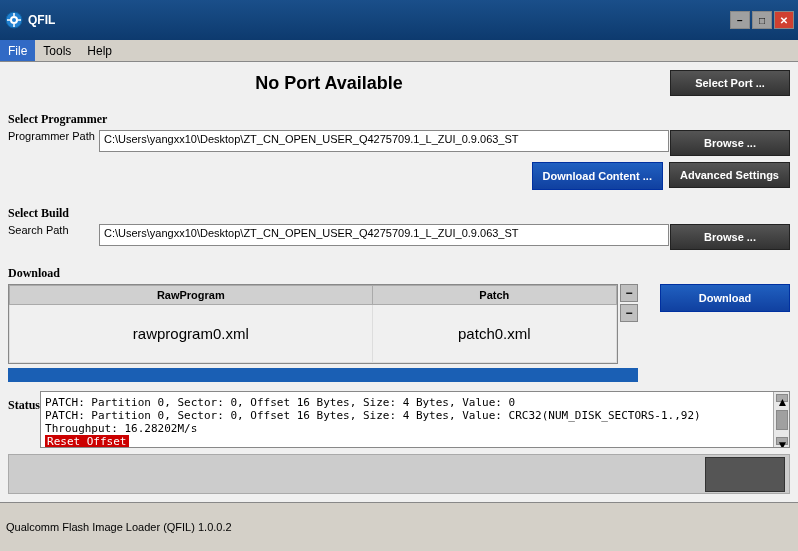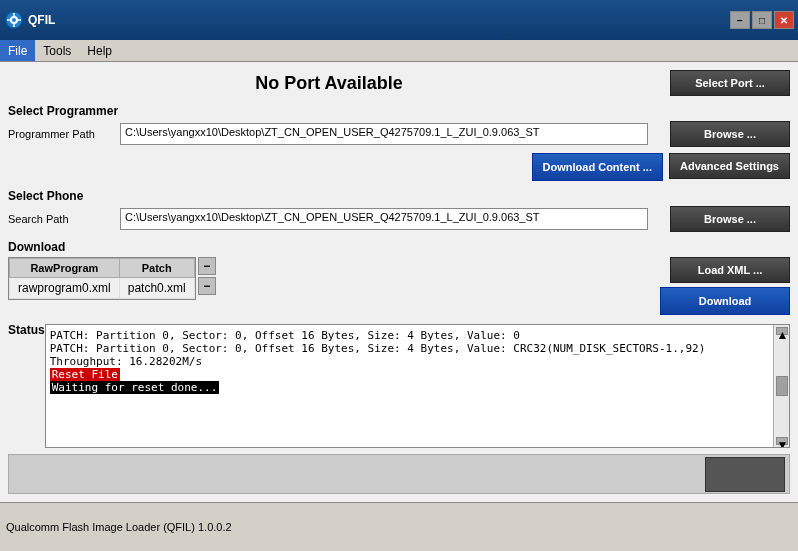--- a/index.html
+++ b/index.html
@@ -132,28 +132,28 @@
       text-align: center;
       font-weight: bold;
       white-space: nowrap;
       margin-left: 16px;
     }
 
     
     .section-header {
       font-weight: bold;
       font-size: 12px;
-      margin-top: 2px;
+      margin-top: 10px;
+      font-family: Liberation Serif, serif;
     }
 
     
     .form-row {
       display: flex;
-      align-items: center;
-      gap: 22px;
+      gap: 1px;
     }
     .form-label {
       font-size: 11px;
       width: 90px;
       flex-shrink: 0;
     }
     .form-input {
       flex: 1;
       height: 22px;
       border: 1px solid #888;
@@ -183,23 +183,23 @@
     .download-table th {
       background: #d0d0d0;
       border: 1px solid #aaa;
       padding: 3px 8px;
       text-align: center;
       font-size: 11px;
       font-weight: bold;
     }
     .download-table td {
       border: 1px solid #ddd;
-      padding: 3px 8px;
-      text-align: center;
-      font-size: 12px;
+      padding: 20px 8px;
+      text-align: center;
+      font-size: 15px;
     }
     .download-table tr:nth-child(even) td { background: #f5f5f5; }
 
     
     .progress-bar-area {
       height: 14px;
       background: #1a5fb4;
       margin-top: 2px;
     }
 
@@ -276,33 +276,33 @@
       <button class="btn-dark">Browse ...</button>
     </div>
   </div>
 
   <div style="display:flex; justify-content:flex-end; gap:6px;">
     <button class="btn-blue">Download Content ...</button>
     <button class="btn-dark">Advanced Settings</button>
   </div>
 
   <div>
-    <div class="section-header">Select Phone</div>
+    <div class="section-header">Select Build</div>
     <div class="form-row" style="margin-top:3px;">
       <span class="form-label">Search Path</span>
       <div class="form-input">C:\Users\yangxx10\Desktop\ZT_CN_OPEN_USER_Q4275709.1_L_ZUI_0.9.063_ST</div>
       <button class="btn-dark">Browse ...</button>
     </div>
   </div>
 
   <div>
     <div class="section-header">Download</div>
     <div class="download-section" style="margin-top:3px;">
 
-      <div style="flex:1; display:flex; gap:2px;">
+      <div style="flex:1; display:flex; flex-direction:column; gap:2px;">
         <div style="display:flex; gap:2px; align-items:flex-start;">
           <div style="flex:1; border:1px solid #888;">
             <table class="download-table">
               <thead>
                 <tr>
                   <th>RawProgram</th>
                   <th>Patch</th>
                 </tr>
               </thead>
               <tbody>
@@ -316,34 +316,33 @@
           <div style="display:flex; flex-direction:column; gap:2px;">
             <div class="minus-btn">−</div>
             <div class="minus-btn">−</div>
           </div>
         </div>
 
         <div class="progress-bar-area"></div>
       </div>
 
       <div class="download-right">
-        <button class="btn-dark">Load XML ...</button>
         <button class="btn-blue">Download</button>
       </div>
     </div>
   </div>
 
   <div class="status-section">
     <div class="section-header">Status</div>
     <div style="display:flex; flex:1; border:1px solid #888; background:white; overflow:hidden; margin-top:3px;gap:44px;">
       <div style="flex:1; padding:4px; font-size:11px; font-family:monospace; overflow-y:auto;">
         <div>PATCH: Partition 0, Sector: 0, Offset 16 Bytes, Size: 4 Bytes, Value: 0</div>
         <div>PATCH: Partition 0, Sector: 0, Offset 16 Bytes, Size: 4 Bytes, Value: CRC32(NUM_DISK_SECTORS-1.,92)</div>
         <div>Throughput: 16.28202M/s</div>
-        <div style="background:#cc0000; color:white; display:inline-block; padding:0 2px;">Reset File</div><br>
+        <div style="background:#cc0000; color:white; display:inline-block; padding:0 2px;">Reset Offset</div><br>
         <div style="background:#000000; color:white; display:inline-block; padding:0 2px;">Waiting for reset done...</div>
       </div>
       <div style="width:16px; background:#e8e8e8; border-left:1px solid #aaa; display:flex; flex-direction:column; align-items:center; padding:2px 0;">
         <div style="width:12px; height:8px; background:#aaa; border:1px solid #888;">▲</div>
         <div style="flex:1;"></div>
         <div style="width:12px; height:20px; background:#a0a0a0; border:1px solid #888;"></div>
         <div style="flex:1;"></div>
         <div style="width:12px; height:8px; background:#aaa; border:1px solid #888;">▼</div>
       </div>
     </div>

